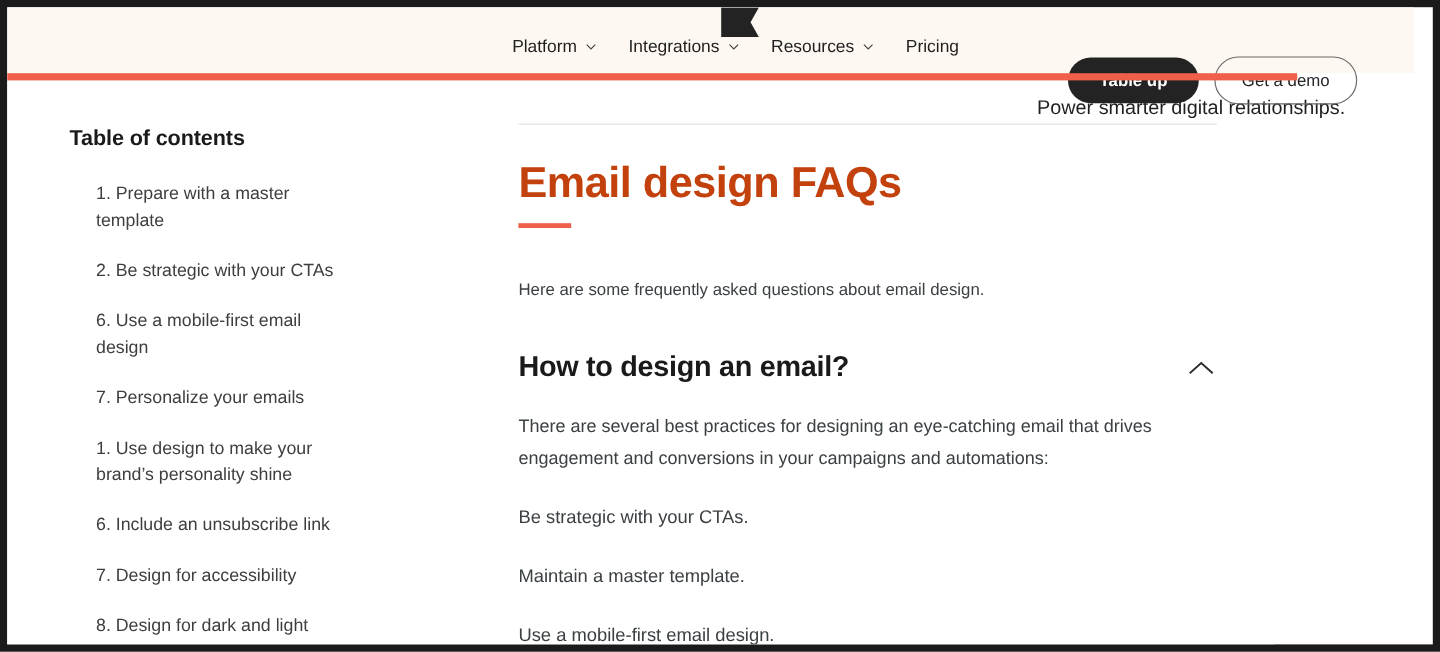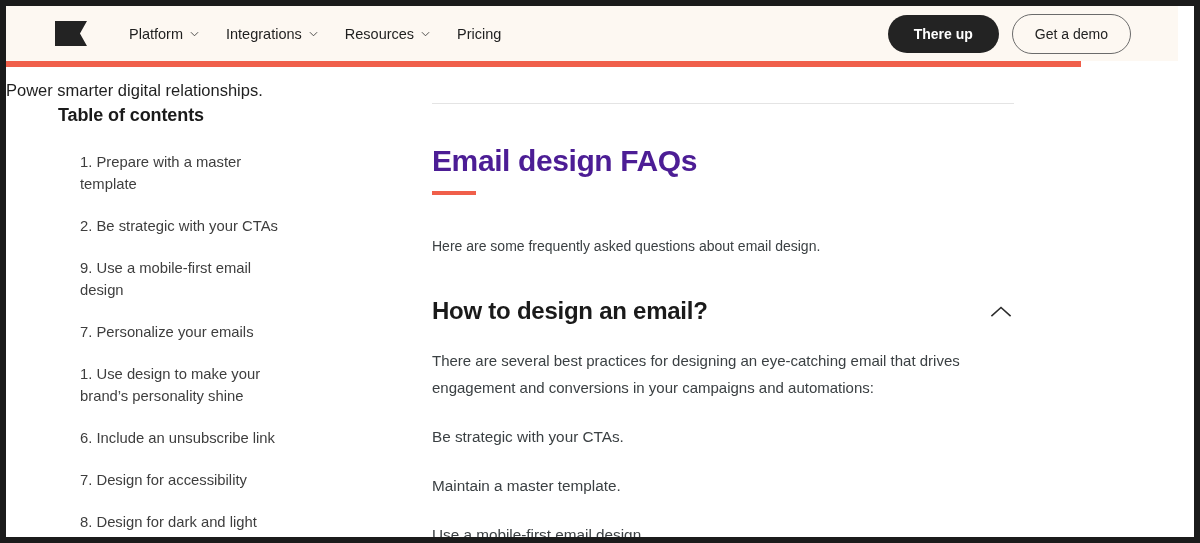--- a/index.html
+++ b/index.html
@@ -24,20 +24,21 @@
   
   .site-header {
     position: absolute;
     top: 0; left: 0;
     width: 1172px;
     height: 55px;
     background: #fdf8f2;
     display: flex;
     align-items: center;
     z-index: 30;
+    flex-direction: column;
   }
 
   .logo {
     margin-left: 49px;
     width: 32px;
     height: 25px;
     background: #232323;
     -webkit-clip-path: polygon(0% 0%, 100% 0%, 78% 50%, 100% 100%, 0% 100%);
     clip-path: polygon(0% 0%, 100% 0%, 78% 50%, 100% 100%, 0% 100%);
     flex: none;
@@ -116,21 +117,21 @@
   }
 
   
   .cta-banner {
     position: absolute;
     top: 38px; left: 0;
     width: 1115px;
     height: 60px;
     display: flex;
     align-items: center;
-    justify-content: flex-start;
+    justify-content: flex-end;
     gap: 22px;
     z-index: 20;
     pointer-events: none;
   }
   .cta-banner-text {
     font-size: 16.5px;
     color: #1f1f1f;
     white-space: nowrap;
     transform: translateY(16px);
   }
@@ -195,25 +196,25 @@
     position: relative;
   }
 
   .content-divider {
     height: 1px;
     background: #e4e4e4;
     margin-top: 36px;
   }
 
   .faq-title {
-    font-size: 30px;
-    font-weight: bold;
-    color: #4c1d95;
+    font-size: 36px;
+    font-weight: bold;
+    color: #c2410c;
     letter-spacing: -0.4px;
-    margin-top: 40px;
+    margin-top: 27px;
   }
 
   .title-rule {
     width: 44px;
     height: 4px;
     background: #f05f4a;
     margin-top: 13px;
   }
 
   .faq-intro {
@@ -297,42 +298,42 @@
         </svg>
       </div>
 
       <div class="nav-item">
         <span>Pricing</span>
       </div>
 
     </nav>
 
     <div class="header-actions">
-      <button class="btn-signup">There up</button>
+      <button class="btn-signup">Table up</button>
       <button class="btn-demo">Get a demo</button>
     </div>
 
   </header>
 
   <div class="progress-track">
     <div class="progress-fill" id="progress-fill" style="width: 90.5%; background: rgb(240, 95, 74);"></div>
   </div>
 
   <div class="cta-banner">
     <span class="cta-banner-text">Power smarter digital relationships.</span>
   </div>
 
   <div class="page-body">
 
     <aside class="toc">
       <div class="toc-title">Table of contents</div>
       <ul class="toc-list">
         <li class="toc-item">1. Prepare with a master template</li>
         <li class="toc-item">2. Be strategic with your CTAs</li>
-        <li class="toc-item">9. Use a mobile-first email design</li>
+        <li class="toc-item">6. Use a mobile-first email design</li>
         <li class="toc-item">7. Personalize your emails</li>
         <li class="toc-item">1. Use design to make your brand’s personality shine</li>
         <li class="toc-item">6. Include an unsubscribe link</li>
         <li class="toc-item">7. Design for accessibility</li>
         <li class="toc-item">8. Design for dark and light modes</li>
       </ul>
     </aside>
 
     <main class="content">
 

